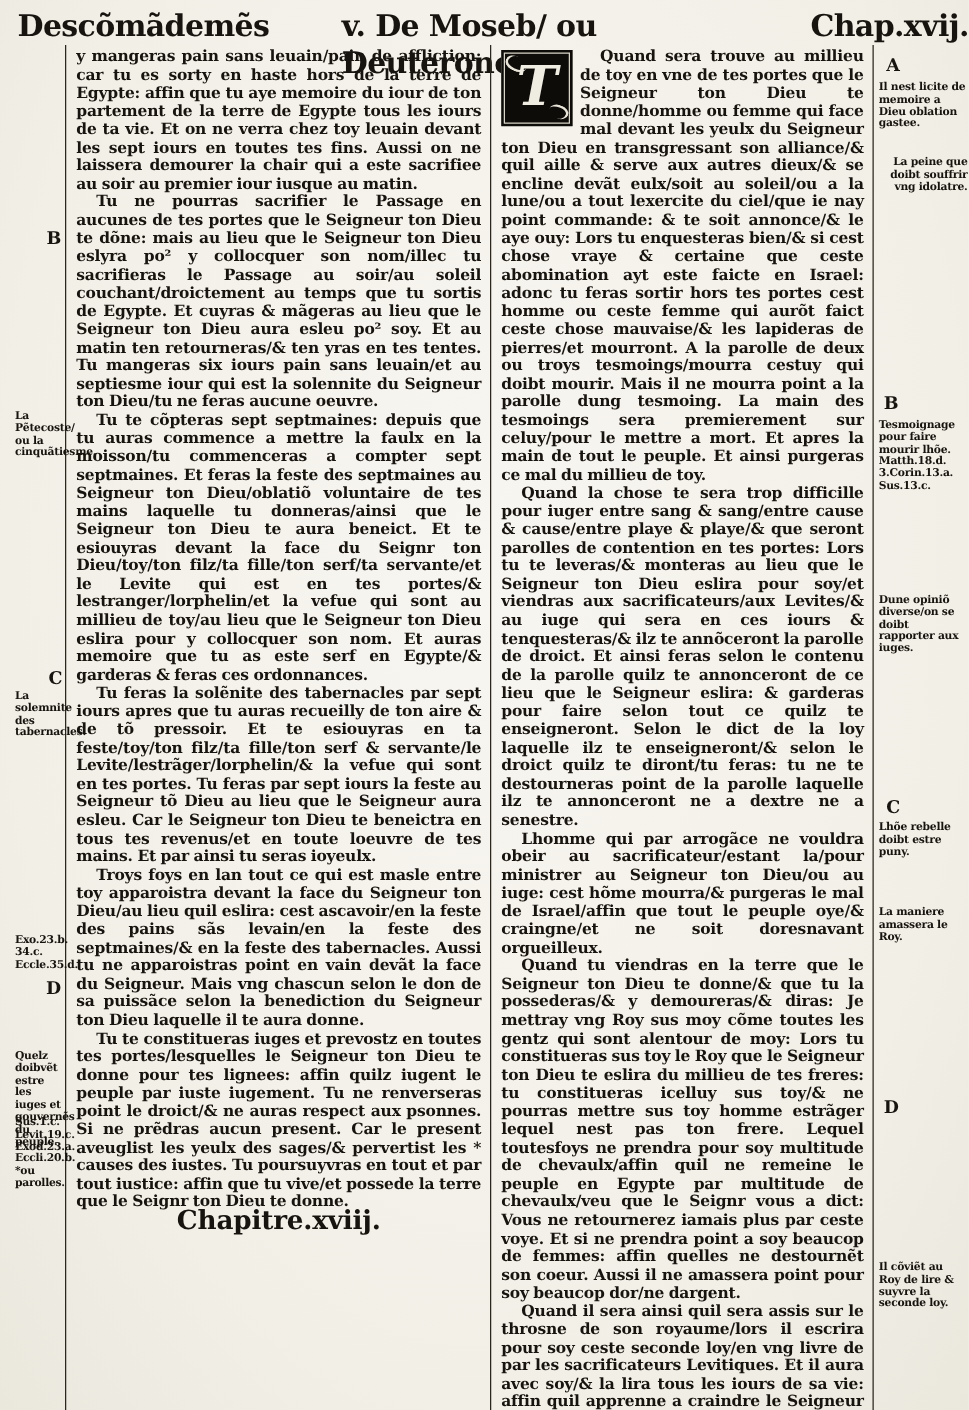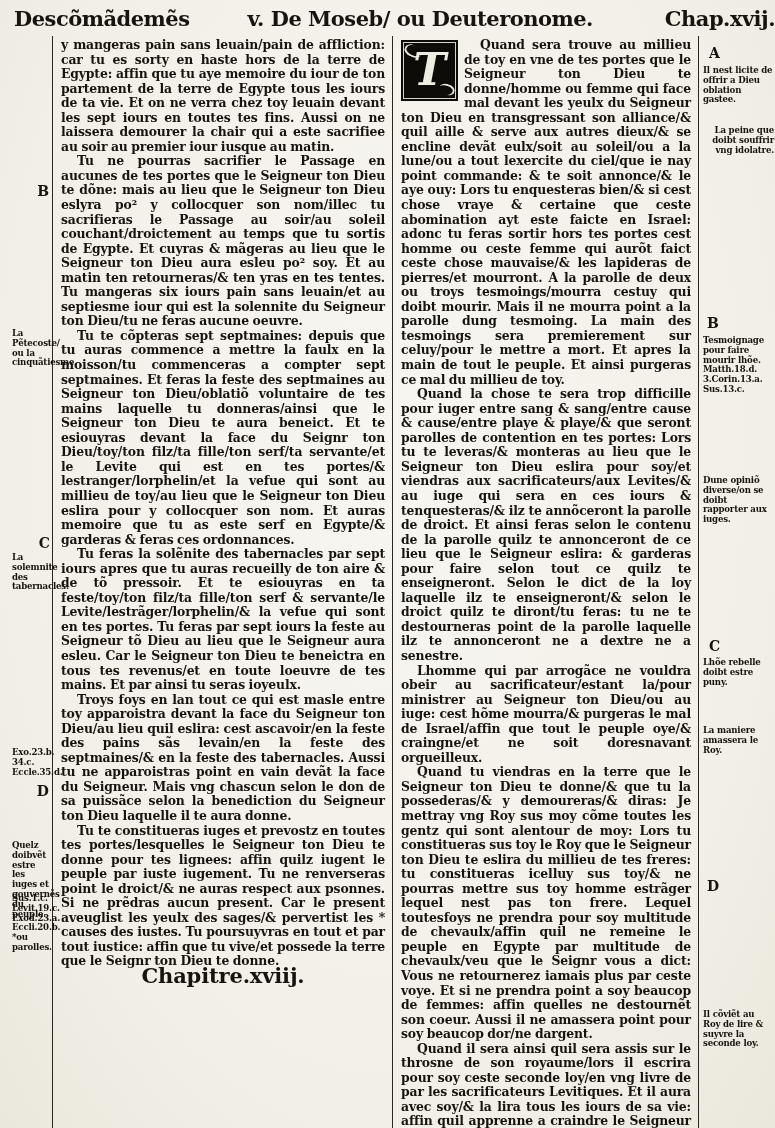--- a/index.html
+++ b/index.html
@@ -11,21 +11,21 @@
     color:#17130e;
     font-family:"DejaVu Serif", serif;
     font-weight:700;
     overflow:hidden;
     box-sizing:border-box;
   }
   
   .header{
     display:flex;align-items:baseline;
     height:34px;padding-top:6px;
-    font-size:21px;letter-spacing:-0.5px;
+    font-size:24px;letter-spacing:-0.5px;
   }
   .header .h-left{margin-left:14px;}
   .header .h-center{margin-left:58px;}
   .header .h-right{margin-left:auto;}
   
   .main{
     position:absolute;top:36px;left:0;right:0;bottom:2px;
     display:grid;
     grid-template-columns:53px 340px 306px 76px;
   }
@@ -114,21 +114,21 @@
       <p class="para">Quand sera trouve au millieu de toy en vne de tes portes que le Seigneur ton Dieu te donne/homme ou femme qui face mal devant les yeulx du Seigneur ton Dieu en transgressant son alliance/&amp; quil aille &amp; serve aux autres dieux/&amp; se encline devãt eulx/soit au soleil/ou a la lune/ou a tout lexercite du ciel/que ie nay point commande: &amp; te soit annonce/&amp; le aye ouy: Lors tu enquesteras bien/&amp; si cest chose vraye &amp; certaine que ceste abomination ayt este faicte en Israel: adonc tu feras sortir hors tes portes cest homme ou ceste femme qui aurõt faict ceste chose mauvaise/&amp; les lapideras de pierres/et mourront. A la parolle de deux ou troys tesmoings/mourra cestuy qui doibt mourir. Mais il ne mourra point a la parolle dung tesmoing. La main des tesmoings sera premierement sur celuy/pour le mettre a mort. Et apres la main de tout le peuple. Et ainsi purgeras ce mal du millieu de toy.</p>
       <p class="para">Quand la chose te sera trop difficille pour iuger entre sang &amp; sang/entre cause &amp; cause/entre playe &amp; playe/&amp; que seront parolles de contention en tes portes: Lors tu te leveras/&amp; monteras au lieu que le Seigneur ton Dieu eslira pour soy/et viendras aux sacrificateurs/aux Levites/&amp; au iuge qui sera en ces iours &amp; tenquesteras/&amp; ilz te annõceront la parolle de droict. Et ainsi feras selon le contenu de la parolle quilz te annonceront de ce lieu que le Seigneur eslira: &amp; garderas pour faire selon tout ce quilz te enseigneront. Selon le dict de la loy laquelle ilz te enseigneront/&amp; selon le droict quilz te diront/tu feras: tu ne te destourneras point de la parolle laquelle ilz te annonceront ne a dextre ne a senestre.</p>
       <p class="para">Lhomme qui par arrogãce ne vouldra obeir au sacrificateur/estant la/pour ministrer au Seigneur ton Dieu/ou au iuge: cest hõme mourra/&amp; purgeras le mal de Israel/affin que tout le peuple oye/&amp; craingne/et ne soit doresnavant orgueilleux.</p>
       <p class="para">Quand tu viendras en la terre que le Seigneur ton Dieu te donne/&amp; que tu la possederas/&amp; y demoureras/&amp; diras: Je mettray vng Roy sus moy cõme toutes les gentz qui sont alentour de moy: Lors tu constitueras sus toy le Roy que le Seigneur ton Dieu te eslira du millieu de tes freres: tu constitueras icelluy sus toy/&amp; ne pourras mettre sus toy homme estrãger lequel nest pas ton frere. Lequel toutesfoys ne prendra pour soy multitude de chevaulx/affin quil ne remeine le peuple en Egypte par multitude de chevaulx/veu que le Seignr vous a dict: Vous ne retournerez iamais plus par ceste voye. Et si ne prendra point a soy beaucop de femmes: affin quelles ne destournẽt son coeur. Aussi il ne amassera point pour soy beaucop dor/ne dargent.</p>
       <p class="para">Quand il sera ainsi quil sera assis sur le throsne de son royaume/lors il escrira pour soy ceste seconde loy/en vng livre de par les sacrificateurs Levitiques. Et il aura avec soy/&amp; la lira tous les iours de sa vie: affin quil apprenne a craindre le Seigneur son Dieu/&amp; quil garde toutes les parolles de ceste loy/&amp; ces ordonnances pour les faire. Affin quil ne esleve point son coeur sus ses freres: et quil ne se destourne de ce cõmandemẽt</p>
 
     </div>
 
     <div class="marg right-marg">
       <span class="mletter" style="top:10px;left:10px;">A</span>
-      <div class="mnote" style="top:30px;">Il nest licite de offrir a Dieu oblation gastee.</div>
+      <div class="mnote" style="top:30px;">Il nest licite de memoire a Dieu oblation gastee.</div>
       <div class="mnote" style="top:90px;text-align:right;">La peine que doibt souffrir vng idolatre.</div>
       <span class="mletter" style="top:280px;left:8px;">B</span>
       <div class="mnote" style="top:300px;">Tesmoignage pour faire mourir lhõe. Matth.18.d. 3.Corin.13.a. Sus.13.c.</div>
       <div class="mnote" style="top:440px;">Dune opiniõ diverse/on se doibt rapporter aux iuges.</div>
       <span class="mletter" style="top:603px;left:10px;">C</span>
       <div class="mnote" style="top:622px;">Lhõe rebelle doibt estre puny.</div>
       <div class="mnote" style="top:690px;">La maniere amassera le Roy.</div>
       <span class="mletter" style="top:843px;left:8px;">D</span>
       <div class="mnote" style="top:948px;margin-top:26px;">Il cõviẽt au Roy de lire &amp; suyvre la seconde loy.</div>
     </div>

